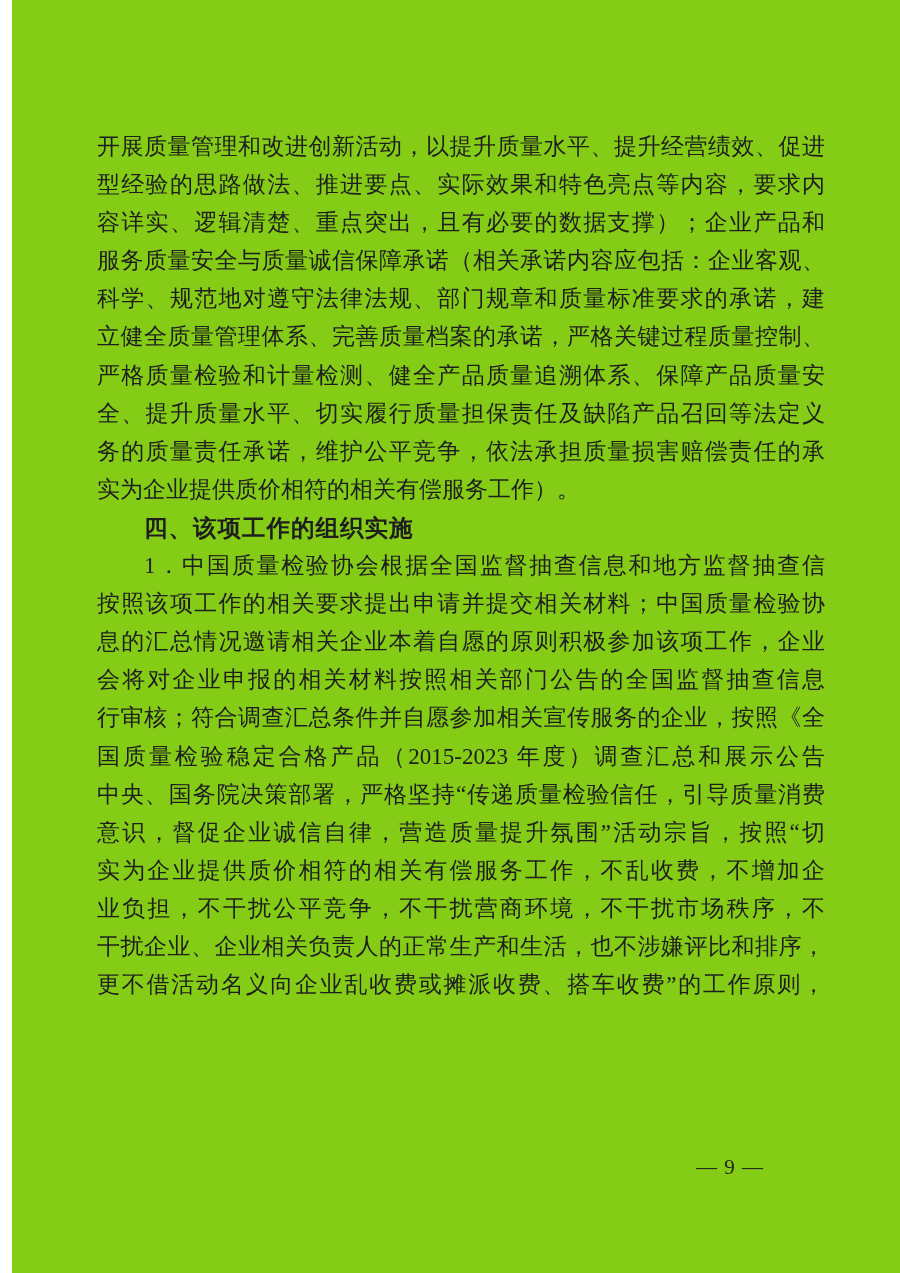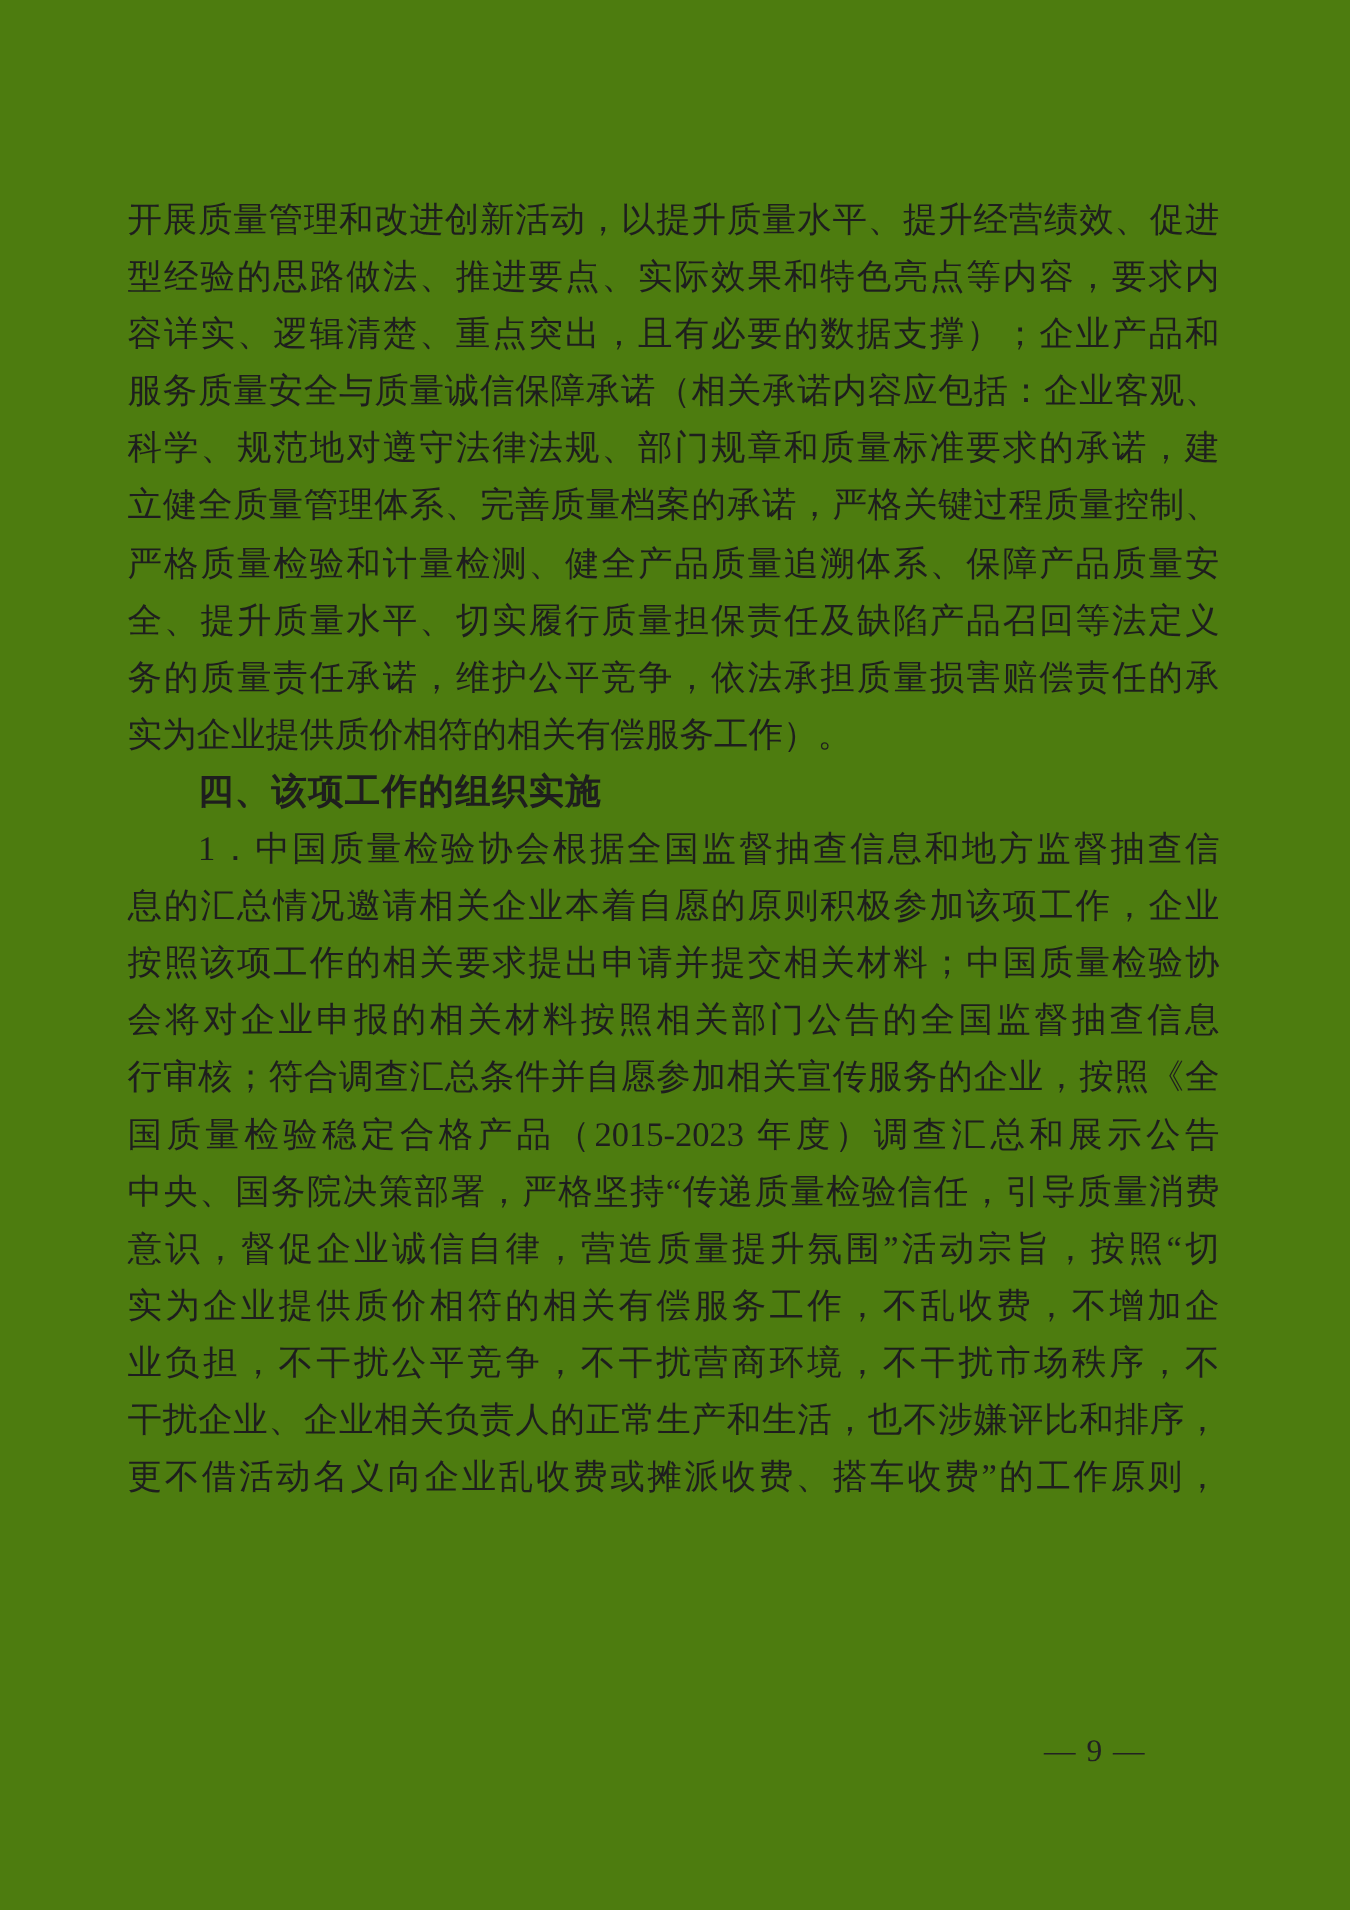--- a/index.html
+++ b/index.html
@@ -11,21 +11,22 @@
     height: 1273px;
     position: relative;
     background: #ffffff;
     color: #1e1e1e;
     font-family: "Liberation Serif", "DejaVu Serif", serif;
     overflow: hidden;
   }
   .page {
     position: absolute;
     inset: 0;
-    background: #4d7c0f;
+    background: #84cc16;
+    margin-left: 12px;
   }
   .text-column {
     position: absolute;
     left: 85px;
     top: 128px;
     width: 728px;
   }
   .line {
     font-size: 23px;
     height: 38.1px;
@@ -36,21 +37,21 @@
     white-space: nowrap;
   }
   .line.fill {
     white-space: normal;
     text-align-last: justify;
   }
   .line.indent {
     padding-left: 47px;
   }
   .line.heading {
-    font-family: Liberation Serif, serif;
+    font-family: Liberation Sans, sans-serif;
     font-weight: bold;
     font-size: 23.5px;
     letter-spacing: 1px;
   }
   .page-number {
     position: absolute;
     top: 1154px;
     right: 136px;
     font-size: 21px;
     line-height: 26px;
@@ -68,22 +69,22 @@
       <div class="line fill">容详实、逻辑清楚、重点突出，且有必要的数据支撑）；企业产品和</div>
       <div class="line fill">服务质量安全与质量诚信保障承诺（相关承诺内容应包括：企业客观、</div>
       <div class="line fill">科学、规范地对遵守法律法规、部门规章和质量标准要求的承诺，建</div>
       <div class="line fill">立健全质量管理体系、完善质量档案的承诺，严格关键过程质量控制、</div>
       <div class="line fill">严格质量检验和计量检测、健全产品质量追溯体系、保障产品质量安</div>
       <div class="line fill">全、提升质量水平、切实履行质量担保责任及缺陷产品召回等法定义</div>
       <div class="line fill">务的质量责任承诺，维护公平竞争，依法承担质量损害赔偿责任的承</div>
       <div class="line">实为企业提供质价相符的相关有偿服务工作）。</div>
       <div class="line heading indent">四、该项工作的组织实施</div>
       <div class="line indent fill">1．中国质量检验协会根据全国监督抽查信息和地方监督抽查信</div>
+      <div class="line fill">按照该项工作的相关要求提出申请并提交相关材料；中国质量检验协</div>
       <div class="line fill">息的汇总情况邀请相关企业本着自愿的原则积极参加该项工作，企业</div>
-      <div class="line fill">按照该项工作的相关要求提出申请并提交相关材料；中国质量检验协</div>
       <div class="line fill">会将对企业申报的相关材料按照相关部门公告的全国监督抽查信息</div>
       <div class="line fill">行审核；符合调查汇总条件并自愿参加相关宣传服务的企业，按照《全</div>
       <div class="line fill">国质量检验稳定合格产品（2015-2023 年度）调查汇总和展示公告</div>
       <div class="line fill">中央、国务院决策部署，严格坚持“传递质量检验信任，引导质量消费</div>
       <div class="line fill">意识，督促企业诚信自律，营造质量提升氛围”活动宗旨，按照“切</div>
       <div class="line fill">实为企业提供质价相符的相关有偿服务工作，不乱收费，不增加企</div>
       <div class="line fill">业负担，不干扰公平竞争，不干扰营商环境，不干扰市场秩序，不</div>
       <div class="line fill">干扰企业、企业相关负责人的正常生产和生活，也不涉嫌评比和排序，</div>
       <div class="line fill">更不借活动名义向企业乱收费或摊派收费、搭车收费”的工作原则，</div>
     </div>

